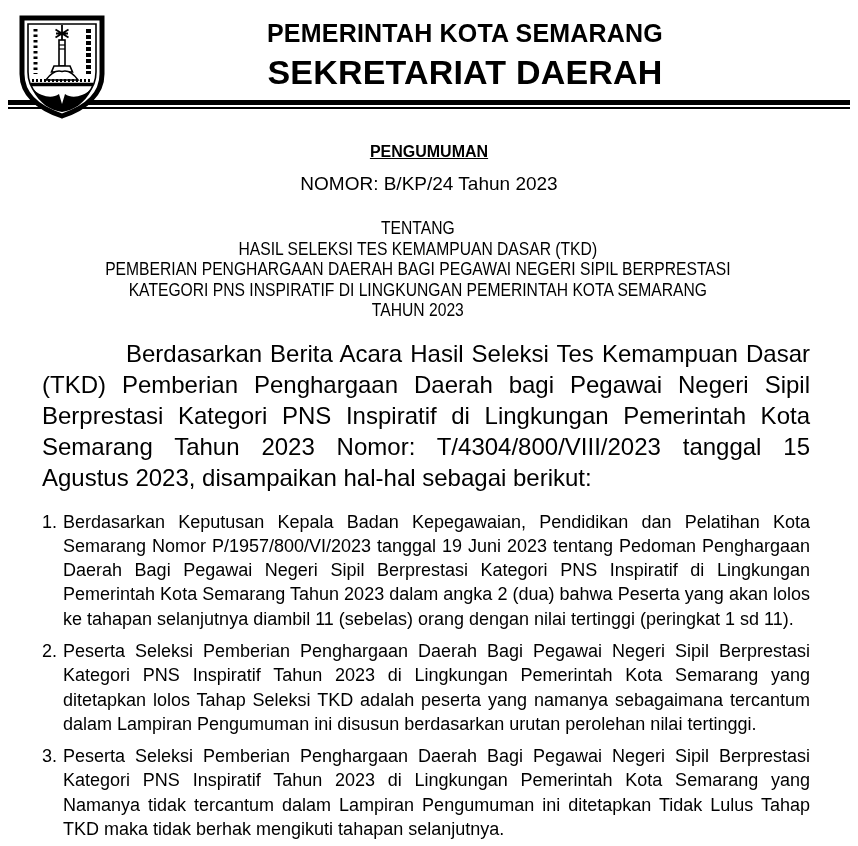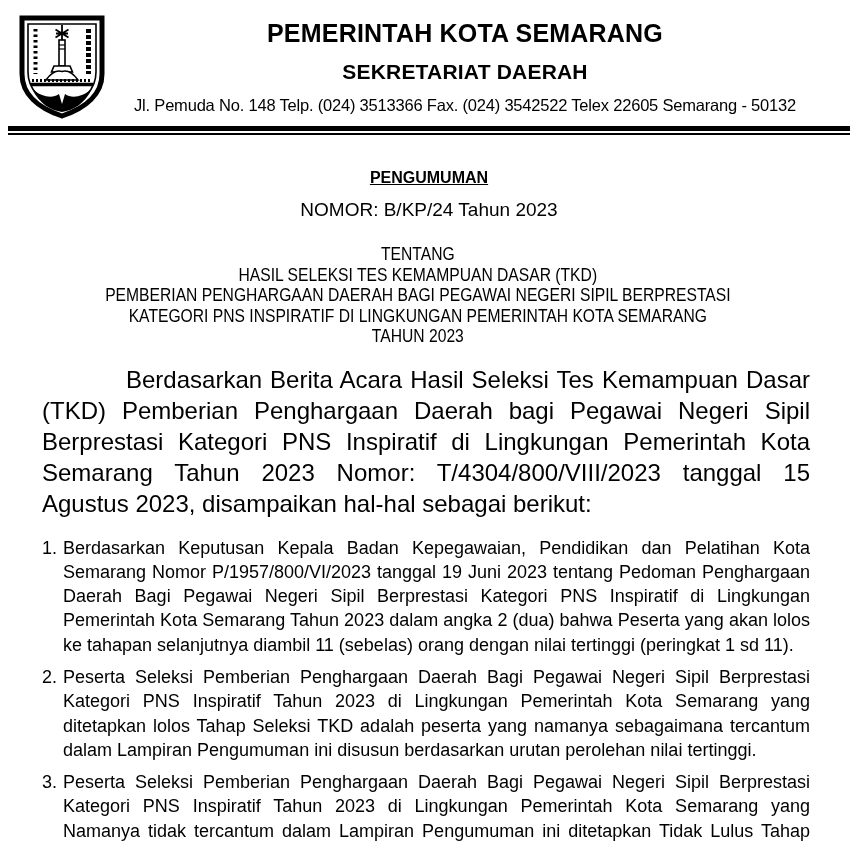--- a/index.html
+++ b/index.html
@@ -15,21 +15,21 @@
 
   
   .letterhead { position: relative; padding: 14px 38px 0 110px; }
   .emblem {
     position: absolute;
     left: 18px; top: 14px;
     width: 88px; height: 106px;
   }
   .letterhead-text { text-align: center; }
   .gov-name  { font-size: 25px; font-weight: bold; line-height: 38px; letter-spacing: 0.2px; }
-  .secretariat { font-size: 21px; font-weight: bold; line-height: 40px; letter-spacing: 0.2px; }
+  .secretariat { font-size: 34px; font-weight: bold; line-height: 40px; letter-spacing: 0.2px; }
   .address   { font-size: 16.5px; line-height: 26px; white-space: nowrap; letter-spacing: -0.2px; }
 
   .rule-double {
     margin: 8px 8px 0 8px;
     border-top: 5px solid #000;
     border-bottom: 2px solid #000;
     height: 2px;
   }
 
   
@@ -90,21 +90,20 @@
       <line x1="41" y1="35" x2="47" y2="35" stroke="#000" stroke-width="1.2"></line>
       <path d="M36,52 h16 l2.5,6 h-21 Z" fill="#ffffff" stroke="#000" stroke-width="1.6"></path>
       <path d="M28,66 Q36,55 44,57.5 Q52,55 60,66 Z" fill="#ffffff" stroke="#000" stroke-width="1.6"></path>
       <line x1="14" y1="66.5" x2="74" y2="66.5" stroke="#000" stroke-width="3" stroke-dasharray="2,2"></line>
       <line x1="13" y1="70.5" x2="75" y2="70.5" stroke="#000" stroke-width="3.5"></line>
       <path d="M14,75 C24,83 34,85 41,80 L44,90 L47,80 C54,85 64,83 74,75 C66,90 56,96 44,98 C32,96 22,90 14,75 Z" fill="#000"></path>
     </svg>
     <div class="letterhead-text">
       <div class="gov-name">PEMERINTAH KOTA SEMARANG</div>
       <div class="secretariat">SEKRETARIAT DAERAH</div>
-      <div class="address">Jl. Pemuda No. 148 Telp. (024) 3513366 Fax. (024) 3542522 Telex 22605 Semarang - 50132</div>
     </div>
   </header>
 
   <div class="rule-double"></div>
 
   <div class="doc-title">PENGUMUMAN</div>
   <div class="doc-number">NOMOR: B/KP/24 Tahun 2023</div>
 
   <main class="content">
 

